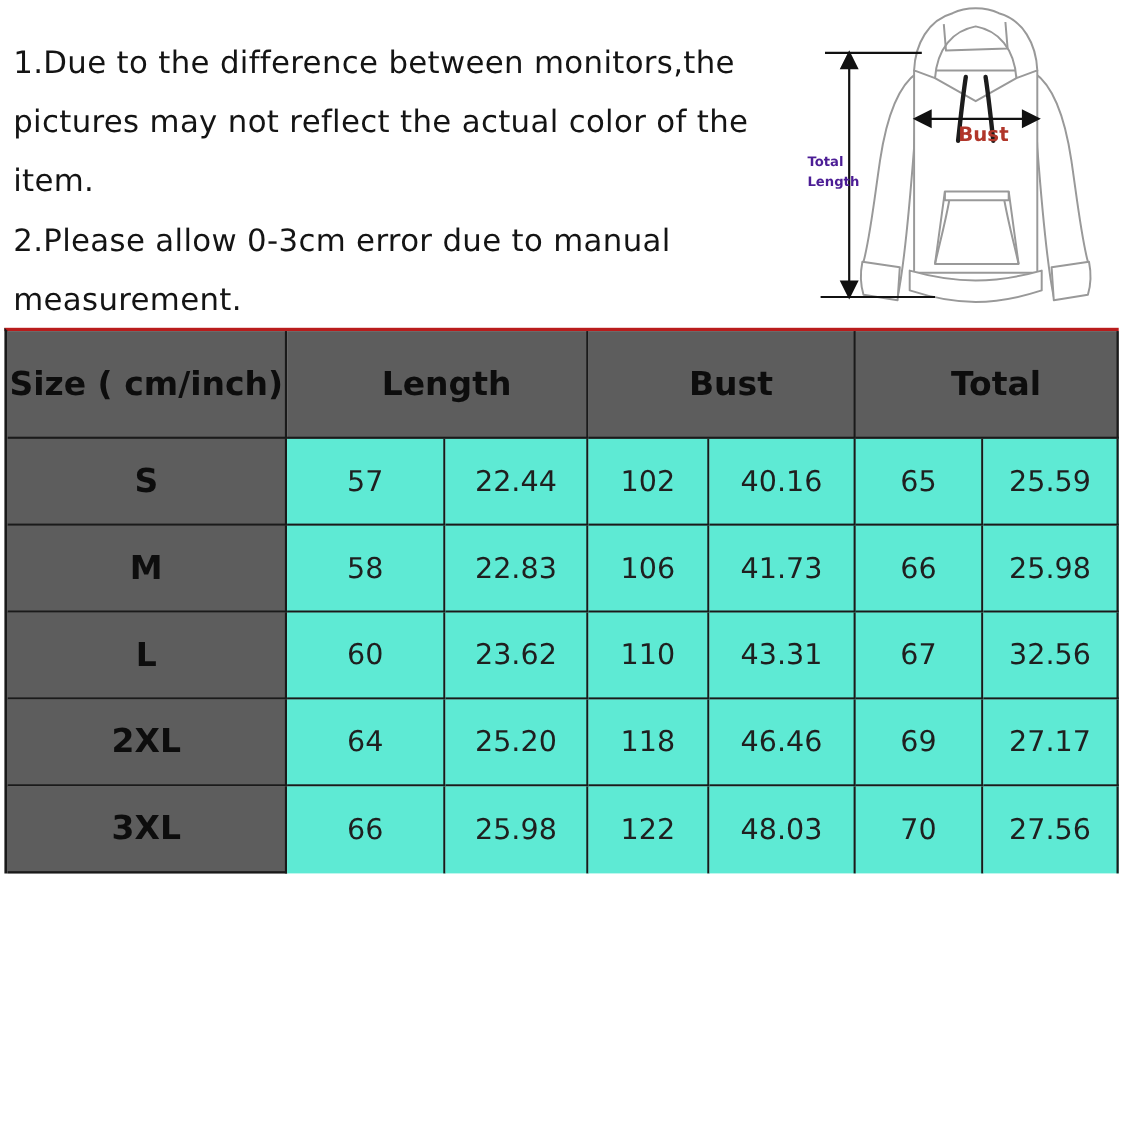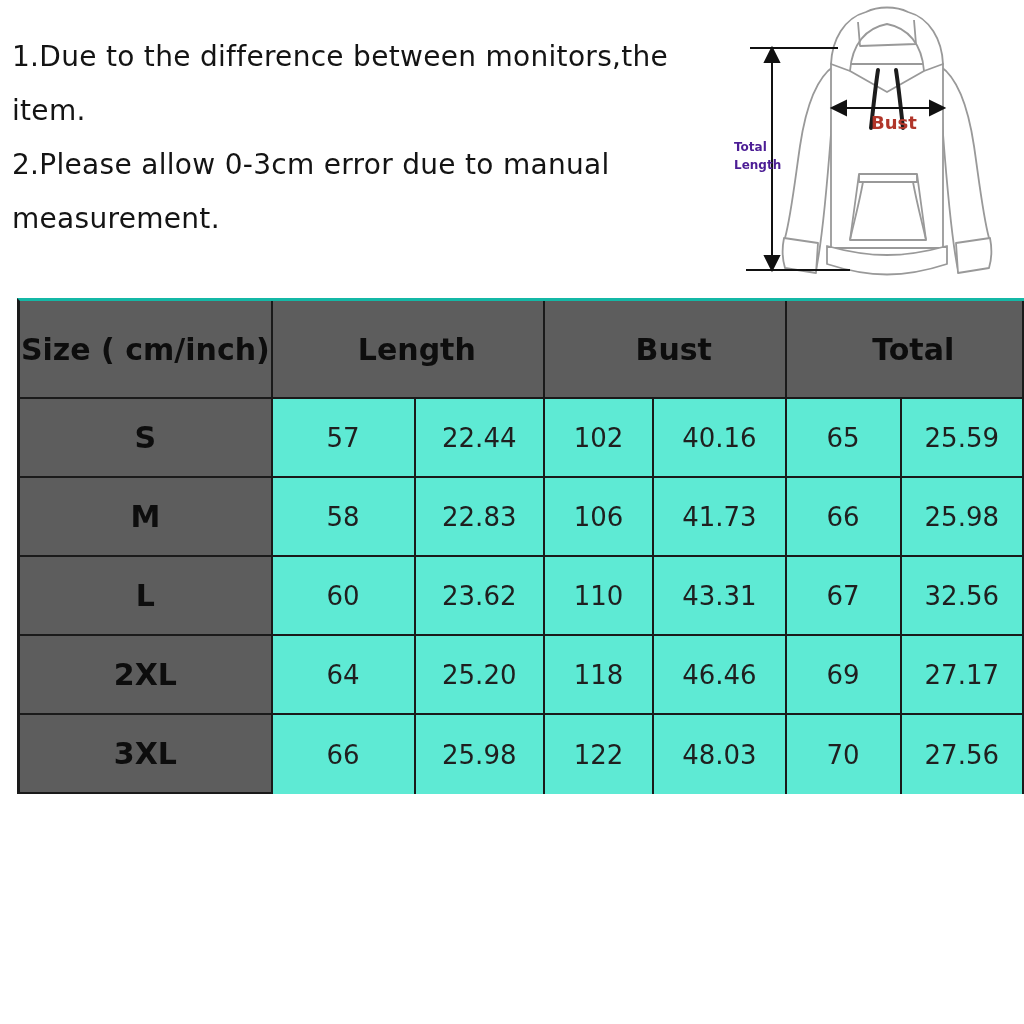--- a/index.html
+++ b/index.html
@@ -60,23 +60,22 @@
   }
 
   
   table.size-table {
     position: absolute;
     left: 4px;
     top: 298px;
     border-collapse: separate;
     border-spacing: 0;
     table-layout: fixed;
-    border-top: 3px solid #14b8a6;
+    border-top: 3px solid #b91c1c;
     border-left: 3px solid #1a1a1a;
-    margin-left: 13px;
   }
   .size-table td {
     border-right: 2px solid #1a1a1a;
     border-bottom: 2px solid #1a1a1a;
     text-align: center;
     vertical-align: middle;
     overflow: hidden;
   }
   .cell-gray { background: #5d5d5d; color: #0d0d0d; }
   .cell-white { background: #5eead4; color: #1f1f1f; }
@@ -96,20 +95,21 @@
   .col-b-cm  { width: 110px; }
   .col-b-in  { width: 133px; }
   .col-s-cm  { width: 116px; }
   .col-s-in  { width: 123px; }
 </style>
 </head>
 <body>
 
 <div class="notes">
   <div class="note-line">1.Due to the difference between monitors,the</div>
+  <div class="note-line">pictures may not reflect the actual color of the</div>
   <div class="note-line">item.</div>
   <div class="note-line">2.Please allow 0-3cm error due to manual</div>
   <div class="note-line">measurement.</div>
 </div>
 
 <div class="diagram">
   <svg width="292" height="288" viewBox="0 0 292 288">
     <g fill="#ffffff" stroke="#999999" stroke-width="1.8" stroke-linejoin="round">
 
       <path d="M106,62 C88,74 78,102 72,142 C67,176 63,212 57,234 L59,262 L88,266 C94,238 99,182 103,130 Z"></path>

